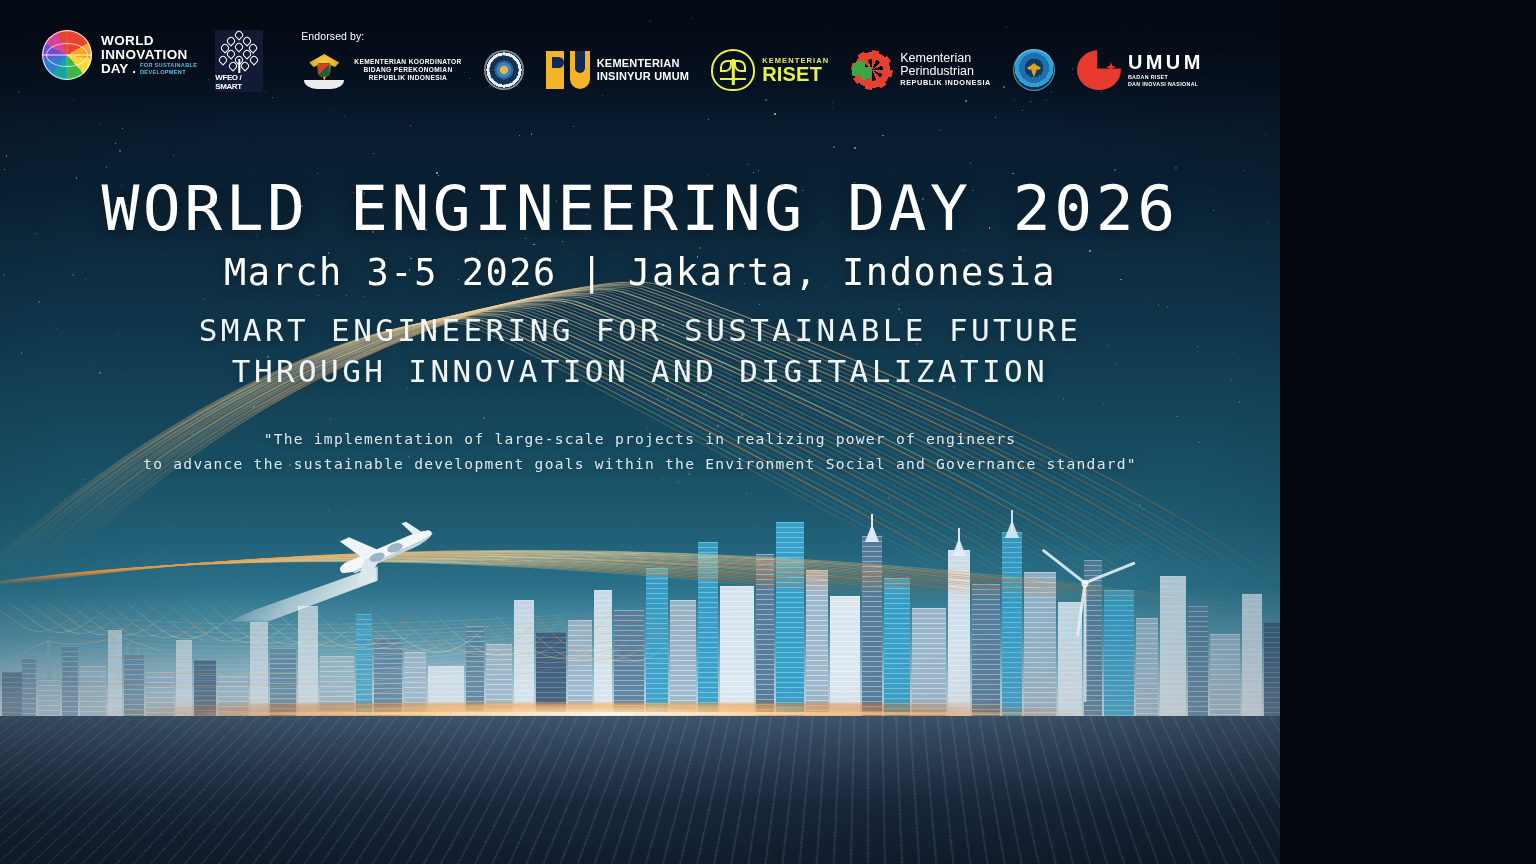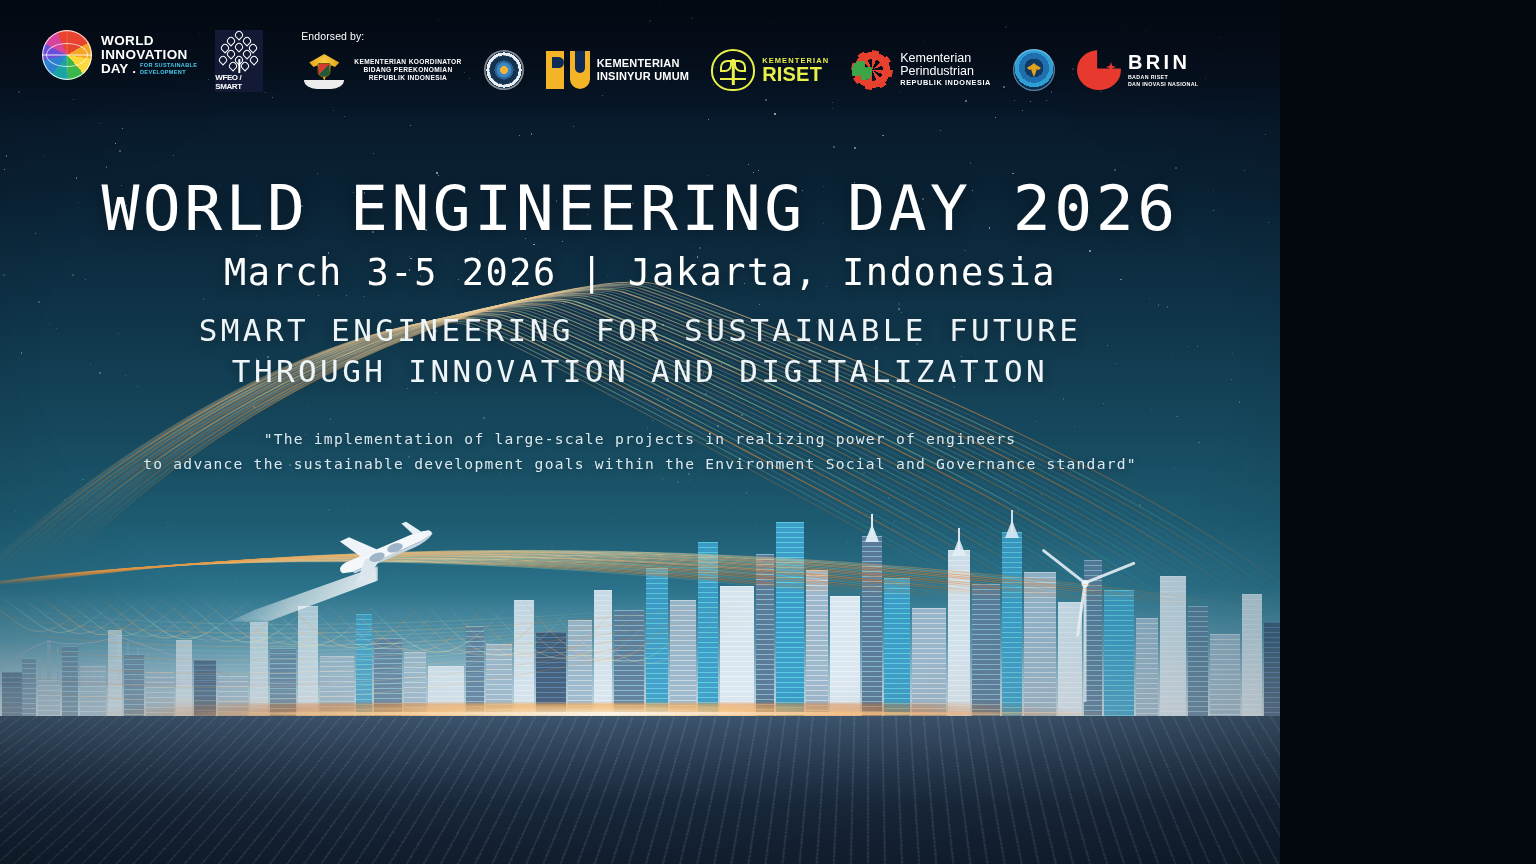--- a/index.html
+++ b/index.html
@@ -1147,21 +1147,21 @@
           <div class="kkp"></div>
         </div>
 
         <div class="logo-item">
           <div class="brin">
             <div class="c"></div>
               <div class="d1"></div>
               <div class="d2"></div>
           </div>
           <div class="txt brinTxt">
-            <div class="t1">BRIN</div>
+            <div class="t1">UMUM</div>
             <div class="t2">
               <span style="display:block">BADAN RISET</span>
               <span style="display:block">DAN INOVASI NASIONAL</span>
             </div>
           </div>
         </div>
 
       </div>
     </div>
 

